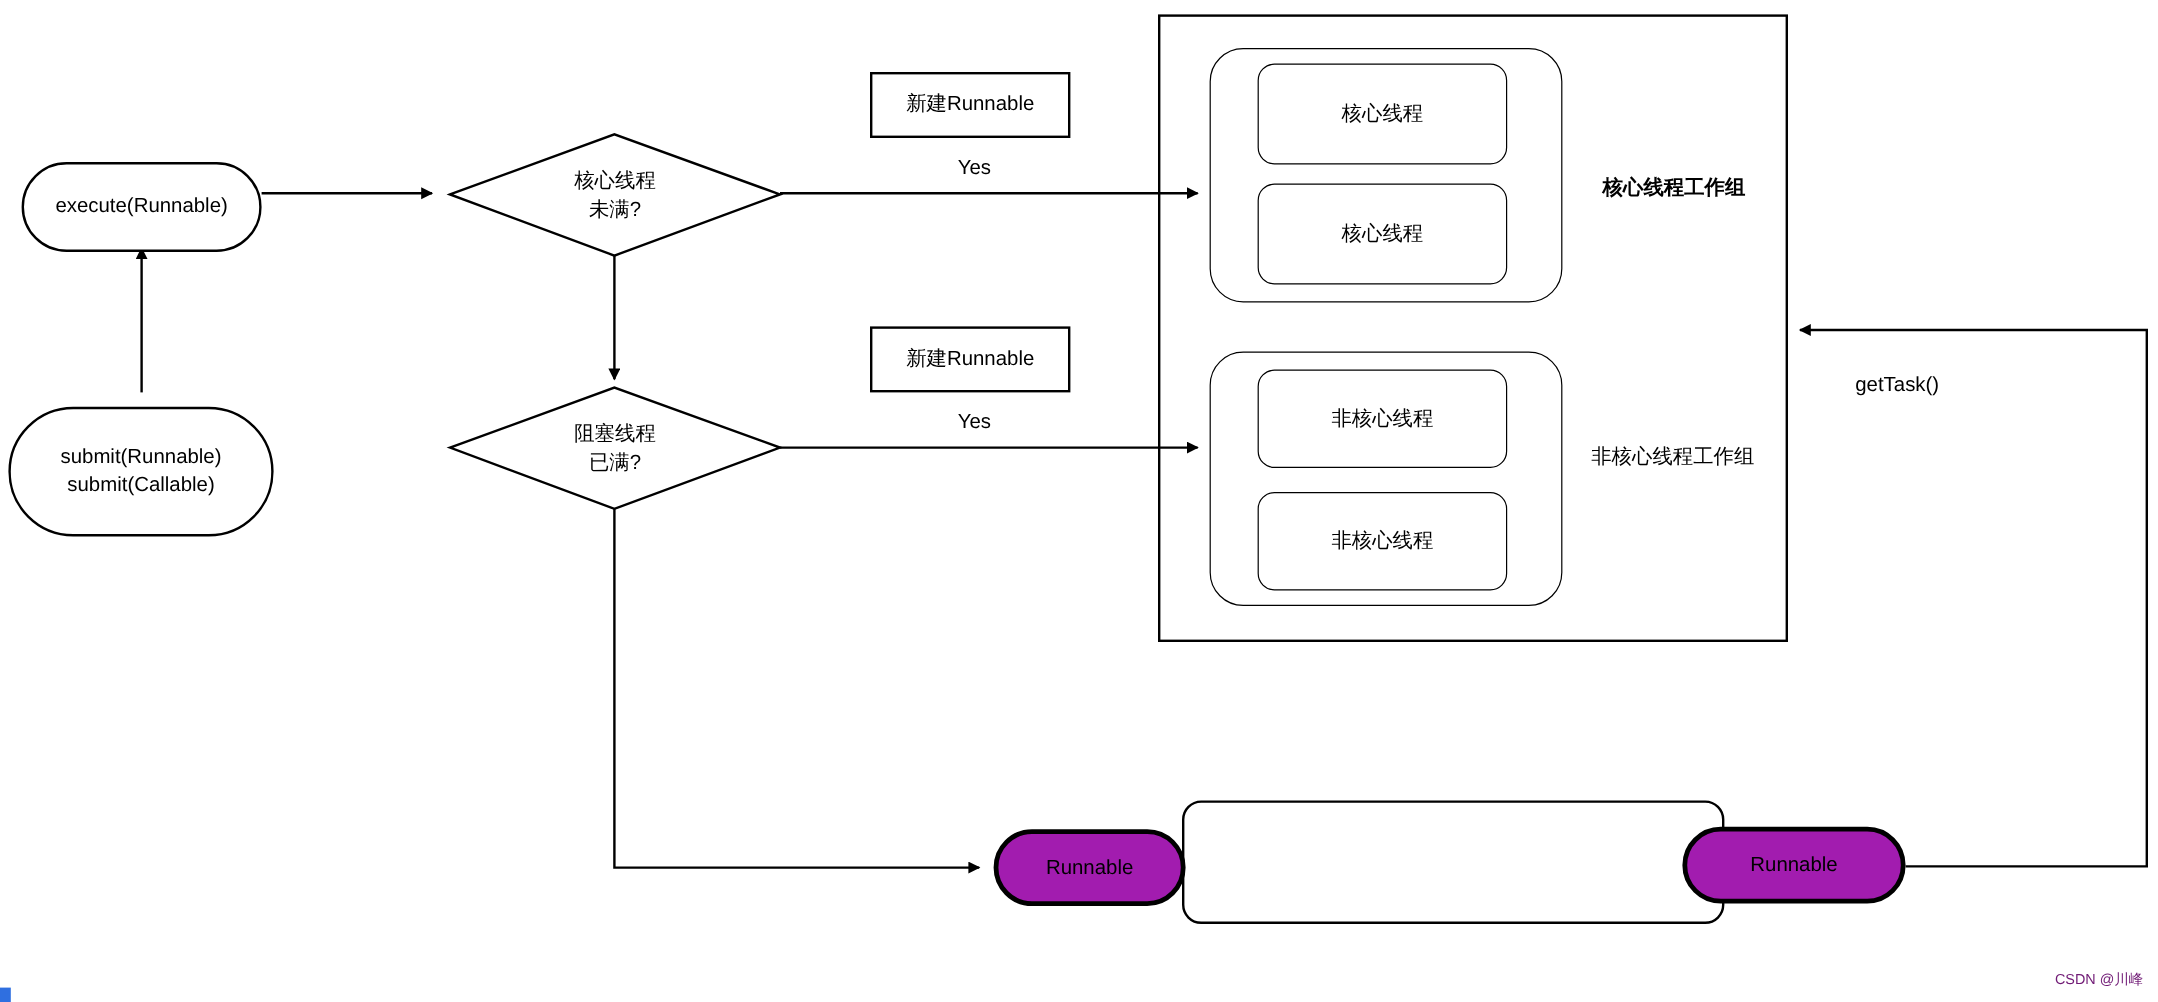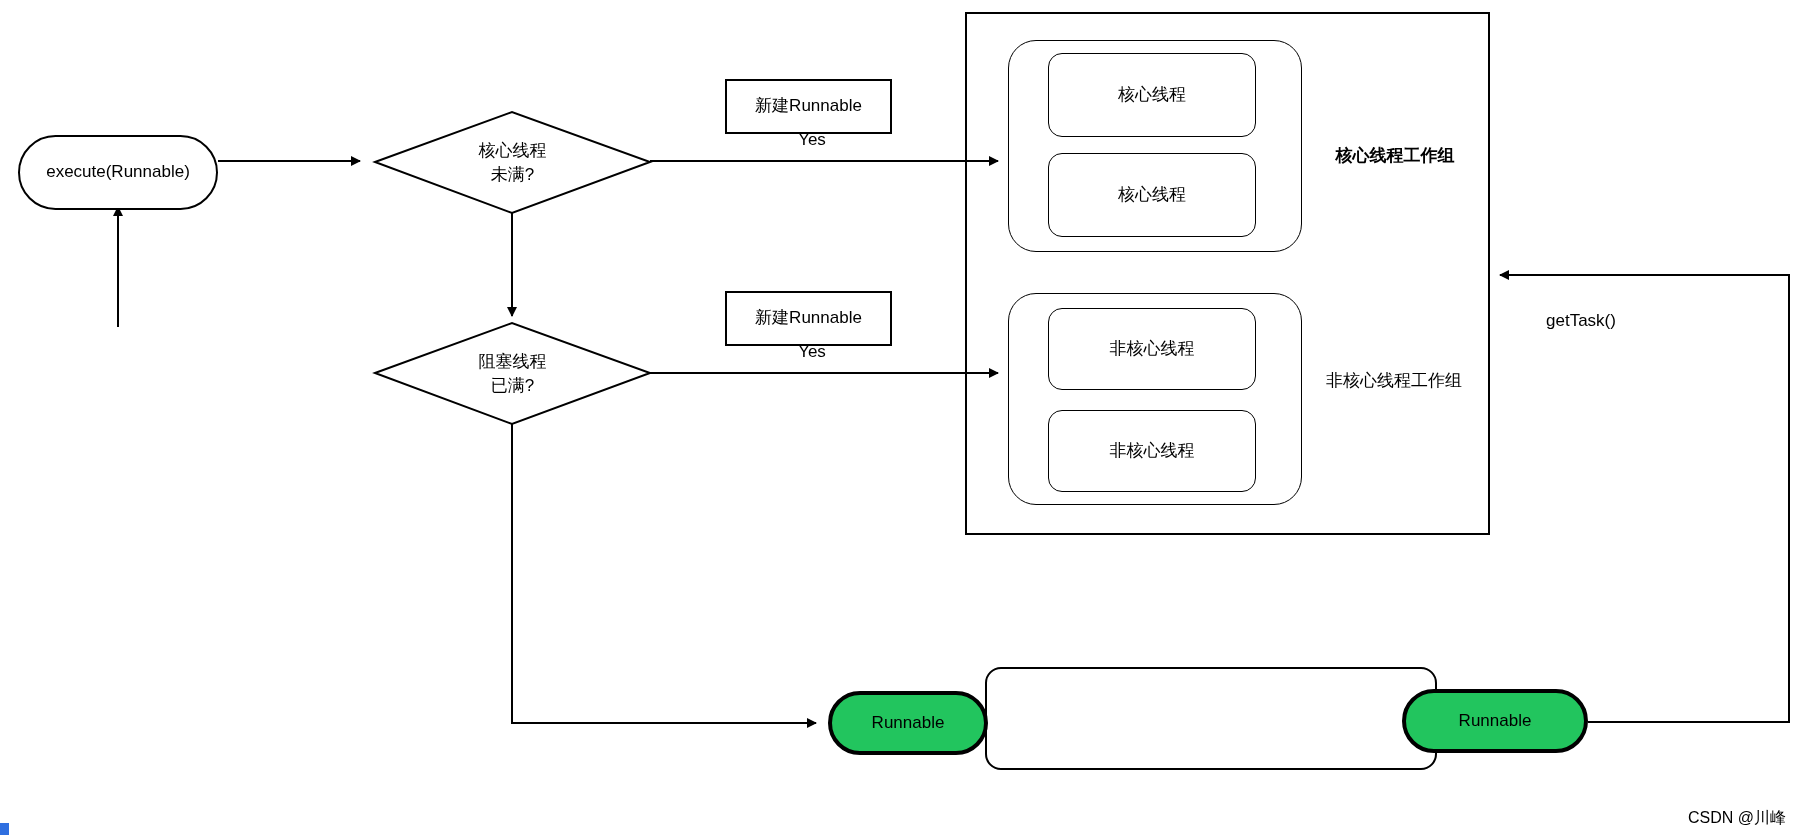--- a/index.html
+++ b/index.html
@@ -13,38 +13,38 @@
   }
   #wires{position:absolute;left:0;top:0;width:1798px;height:835px;}
   .abs{position:absolute;box-sizing:border-box;}
   .shape{
     position:absolute;box-sizing:border-box;
     border:2px solid #000;
     display:flex;align-items:center;justify-content:center;
     text-align:center;font-size:17px;line-height:1.35;
   }
   .pill{border-radius:60px;background:#fff;margin-top:12px;}
-  .rect{background:#fff;margin-top:19px;}
+  .rect{background:#fff;}
   .group-outer{border:1.6px solid #000;border-radius:28px;background:transparent;}
   .thread-box{border:1.6px solid #000;border-radius:14px;background:#fff;}
   .container-rect{border:2px solid #000;background:transparent;}
   .queue-rect{border:2px solid #000;border-radius:16px;background:#fff;}
-  .runnable{border:4px solid #000;border-radius:34px;background:#22c55e;z-index:5;}
+  .runnable{border:4px solid #000;border-radius:34px;background:#a21caf;z-index:5;}
   .label{
     position:absolute;font-size:17px;line-height:1.3;
     display:flex;align-items:center;justify-content:center;text-align:center;
   }
   .bold{font-weight:bold;}
   .diamond-text{
     position:absolute;display:flex;flex-direction:column;
     align-items:center;justify-content:center;text-align:center;
     font-size:17px;line-height:1.4;
   }
   .watermark{
-    position:absolute;font-size:16px;color:#000000;
+    position:absolute;font-size:12px;color:#701a75;
     right:12px;top:808px;
   }
   .corner-mark{
     position:absolute;left:0;top:823px;width:9px;height:12px;
     background:#2f6fe0;
   }
 </style>
 </head>
 <body>
 
@@ -72,20 +72,24 @@
     <path d="M 1588 722 L 1789 722 L 1789 275 L 1500 275" stroke="#000" stroke-width="2" fill="none" marker-end="url(#arrow)"></path>
 
     <polygon points="375,162 512,112 650,162 512,213" fill="#fff" stroke="#000" stroke-width="2"></polygon>
     <polygon points="375,373 512,323 650,373 512,424" fill="#fff" stroke="#000" stroke-width="2"></polygon>
   </svg>
 
   <div class="shape pill" style="left:18px;top:123px;width:200px;height:75px;border-radius:38px;">
     <span>execute(Runnable)</span>
   </div>
 
+  <div class="shape pill" style="left:7px;top:327px;width:221px;height:108px;border-radius:54px;flex-direction:column;">
+    <span>submit(Runnable)</span>
+    <span>submit(Callable)</span>
+  </div>
 
   <div class="diamond-text" style="left:400px;top:120px;width:225px;height:85px;">
     <span>核心线程</span>
     <span>未满?</span>
   </div>
   <div class="diamond-text" style="left:400px;top:331px;width:225px;height:85px;">
     <span>阻塞线程</span>
     <span>已满?</span>
   </div>
 
@@ -101,21 +105,21 @@
 
   <div class="abs container-rect" style="left:965px;top:12px;width:525px;height:523px;"></div>
 
   <div class="abs group-outer" style="left:1008px;top:40px;width:294px;height:212px;"></div>
   <div class="shape thread-box" style="left:1048px;top:53px;width:208px;height:84px;">
     <span>核心线程</span>
   </div>
   <div class="shape thread-box" style="left:1048px;top:153px;width:208px;height:84px;">
     <span>核心线程</span>
   </div>
-  <div class="label bold" style="left:1300px;top:144px;width:190px;height:26px;font-family:Liberation Mono, monospace;">核心线程工作组</div>
+  <div class="label bold" style="left:1300px;top:144px;width:190px;height:26px;">核心线程工作组</div>
 
   <div class="abs group-outer" style="left:1008px;top:293px;width:294px;height:212px;"></div>
   <div class="shape thread-box" style="left:1048px;top:308px;width:208px;height:82px;">
     <span>非核心线程</span>
   </div>
   <div class="shape thread-box" style="left:1048px;top:410px;width:208px;height:82px;">
     <span>非核心线程</span>
   </div>
   <div class="label" style="left:1296px;top:368px;width:196px;height:26px;">非核心线程工作组</div>
 

